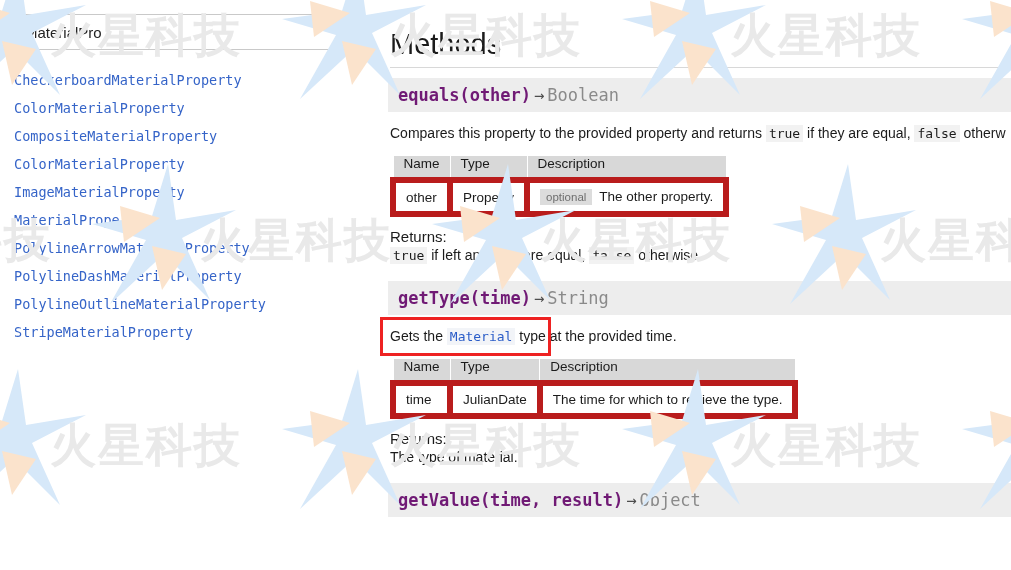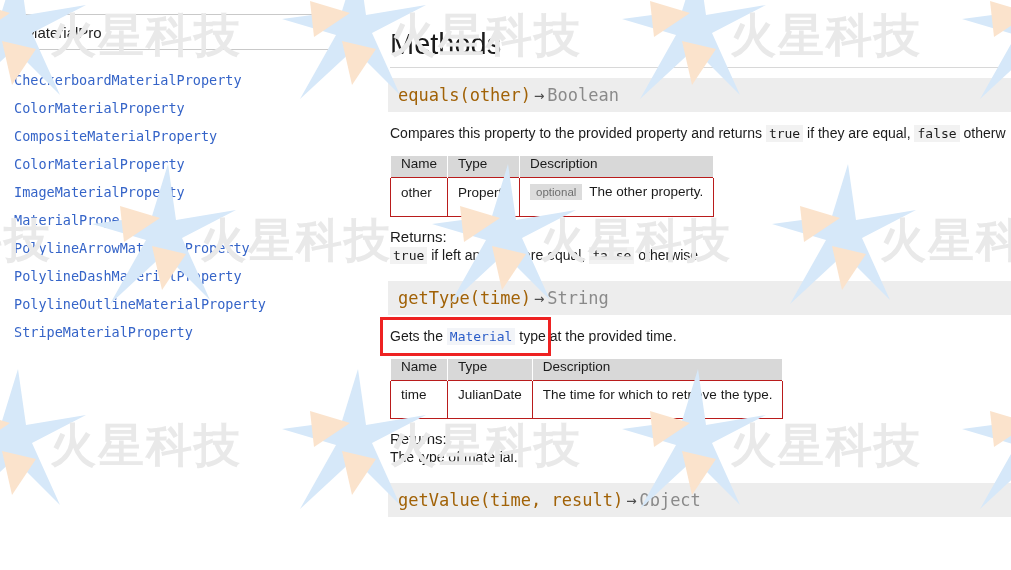--- a/index.html
+++ b/index.html
@@ -120,21 +120,21 @@
     position: relative;
     background: #ededed;
     width: 633px;
     margin-left: 0;
     padding: 7px 0 7px 10px;
     font-family: "DejaVu Sans Mono", monospace;
     font-size: 17px;
     white-space: nowrap;
     z-index: 6;
   }
-  .sig-name { color: #a16207; font-weight: 400; }
+  .sig-name { color: #701a75; font-weight: 700; }
   .sig-arrow { color: #4d4d4d; font-weight: 400; padding: 0 3px; }
   .sig-ret { color: #8a8a8a; font-weight: 400; margin-top: 28px; }
 
   .desc {
     font-family: "Liberation Sans", sans-serif;
     font-size: 14px;
     color: #1b1b1b;
     line-height: 18px;
     padding: 12px 15px 10px 2px;
     white-space: nowrap;
@@ -173,22 +173,22 @@
     padding: 0 10px 6px 10px;
     border: 1px solid #ffffff;
     border-bottom: none;
     white-space: nowrap;
   }
   table.params td {
     background: #ffffff;
     font-family: "Liberation Sans", sans-serif;
     font-size: 13.5px;
     color: #1b1b1b;
-    padding: 6px 10px 16px 10px;
-    border: 1px solid #b91c1c;
+    padding: 6px 10px 6px 10px;
+    border: 6px solid #b91c1c;
     white-space: nowrap;
     vertical-align: middle;
   }
   td.pname {
     font-family: "DejaVu Sans Mono", monospace;
     font-size: 13px;
     color: #a6642a;
   }
   td.ptype {
     font-family: "Liberation Sans", sans-serif;

